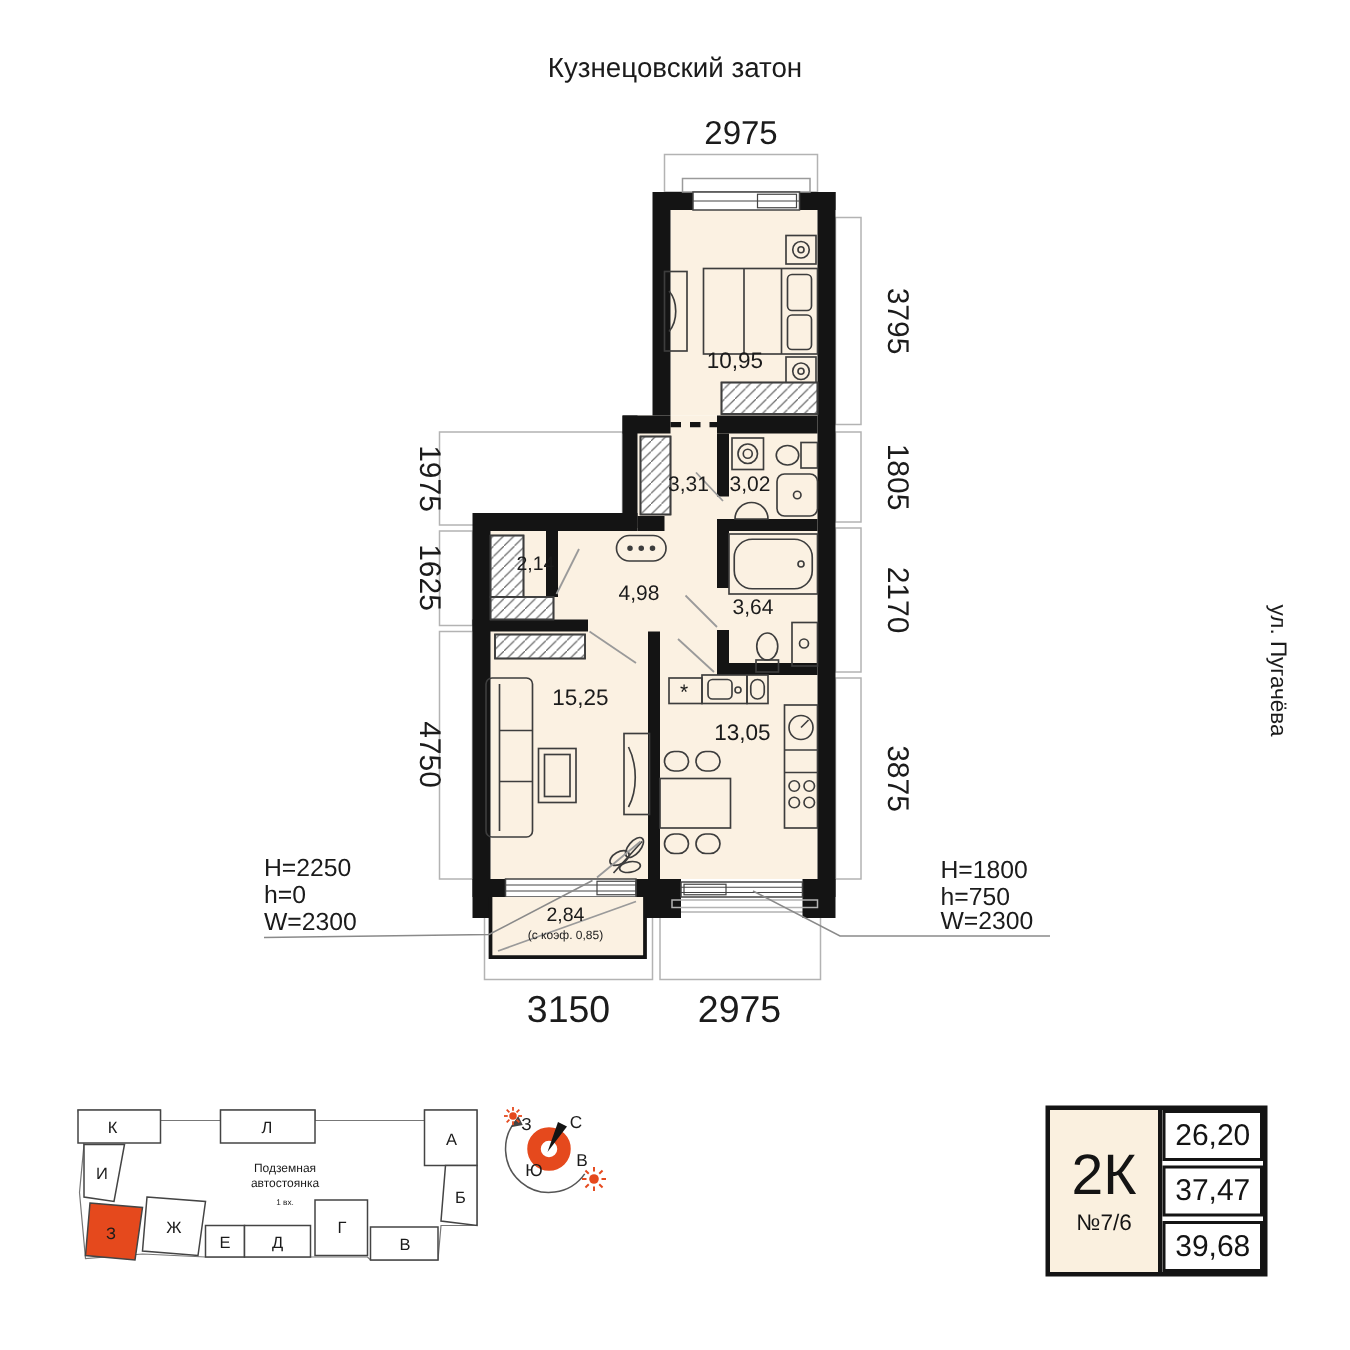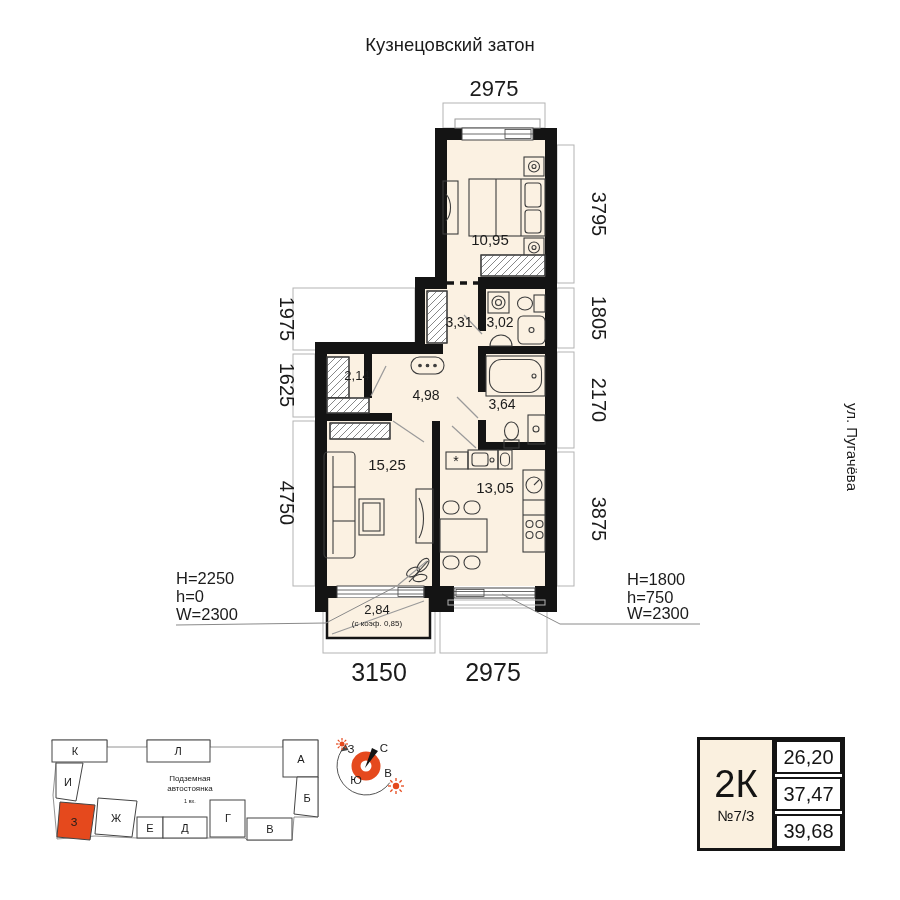--- a/index.html
+++ b/index.html
@@ -343,21 +343,21 @@
       <text x="356" y="784">Ю</text>
       <text x="388" y="777">В</text>
     </g>
   </g>
 </svg>
 
 
 <div class="card">
   <div class="card-left">
     <div class="card-type">2К</div>
-    <div class="card-num">№7/3</div>
+    <div class="card-num">№7/6</div>
   </div>
   <div class="card-right">
     <div class="card-cell">26,20</div>
     <div class="card-cell">37,47</div>
     <div class="card-cell">39,68</div>
   </div>
 </div>
 </div>
 
 </body></html>

